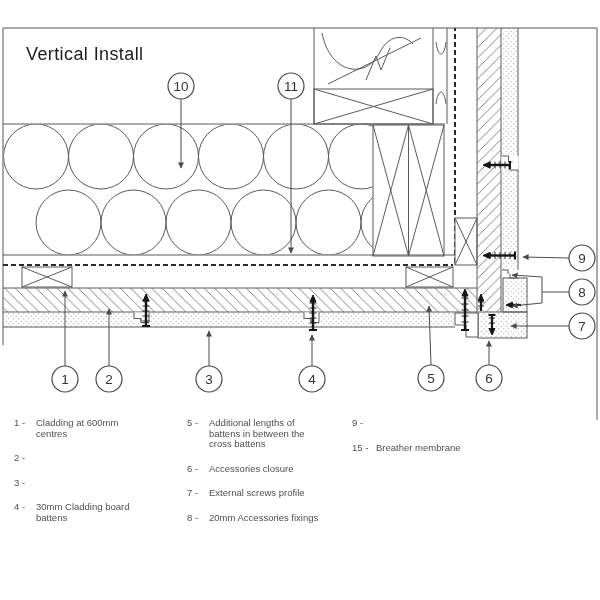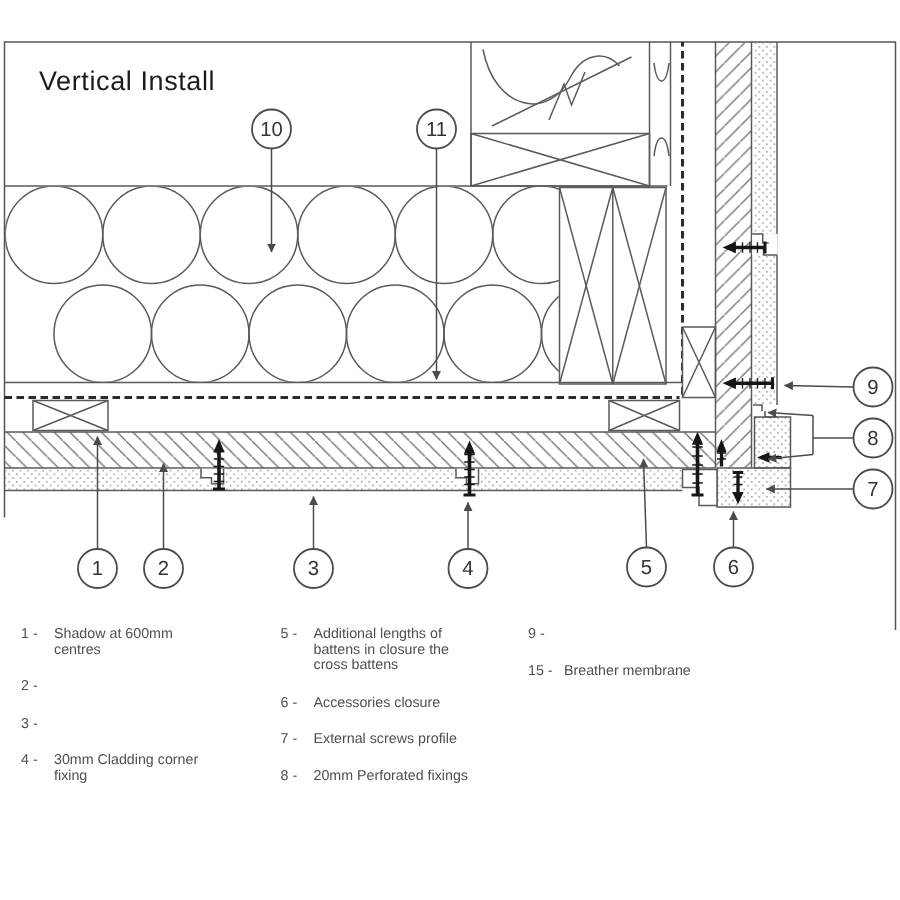--- a/index.html
+++ b/index.html
@@ -244,50 +244,50 @@
         <text x="291" y="90.5" text-anchor="middle" font-size="13.5" fill="#333" stroke="none">11</text>
         </g>
     </g>
   </svg>
 
   <div class="page-title">Vertical Install</div>
 
   <div class="legend-col" id="legend-col-1">
     <div class="legend-item">
       <span class="num">1 -</span>
-      <span class="txt">Shadow at 600mm centres</span>
+      <span class="txt">Cladding at 600mm centres</span>
     </div>
     <div class="legend-item">
       <span class="num">2 -</span>
     </div>
     <div class="legend-item">
       <span class="num">3 -</span>
     </div>
     <div class="legend-item">
       <span class="num">4 -</span>
-      <span class="txt">30mm Cladding corner fixing</span>
+      <span class="txt">30mm Cladding board battens</span>
     </div>
   </div>
 
   <div class="legend-col" id="legend-col-2">
     <div class="legend-item">
       <span class="num">5 -</span>
-      <span class="txt">Additional lengths of battens in closure the cross battens</span>
+      <span class="txt">Additional lengths of battens in between the cross battens</span>
     </div>
     <div class="legend-item">
       <span class="num">6 -</span>
       <span class="txt">Accessories closure</span>
     </div>
     <div class="legend-item">
       <span class="num">7 -</span>
       <span class="txt">External screws profile</span>
     </div>
     <div class="legend-item">
       <span class="num">8 -</span>
-      <span class="txt">20mm Perforated fixings</span>
+      <span class="txt">20mm Accessories fixings</span>
     </div>
   </div>
 
   <div class="legend-col" id="legend-col-3">
     <div class="legend-item">
       <span class="num">9 -</span>
     </div>
     <div class="legend-item">
       <span class="num">15 -</span>
       <span class="txt">Breather membrane</span>

